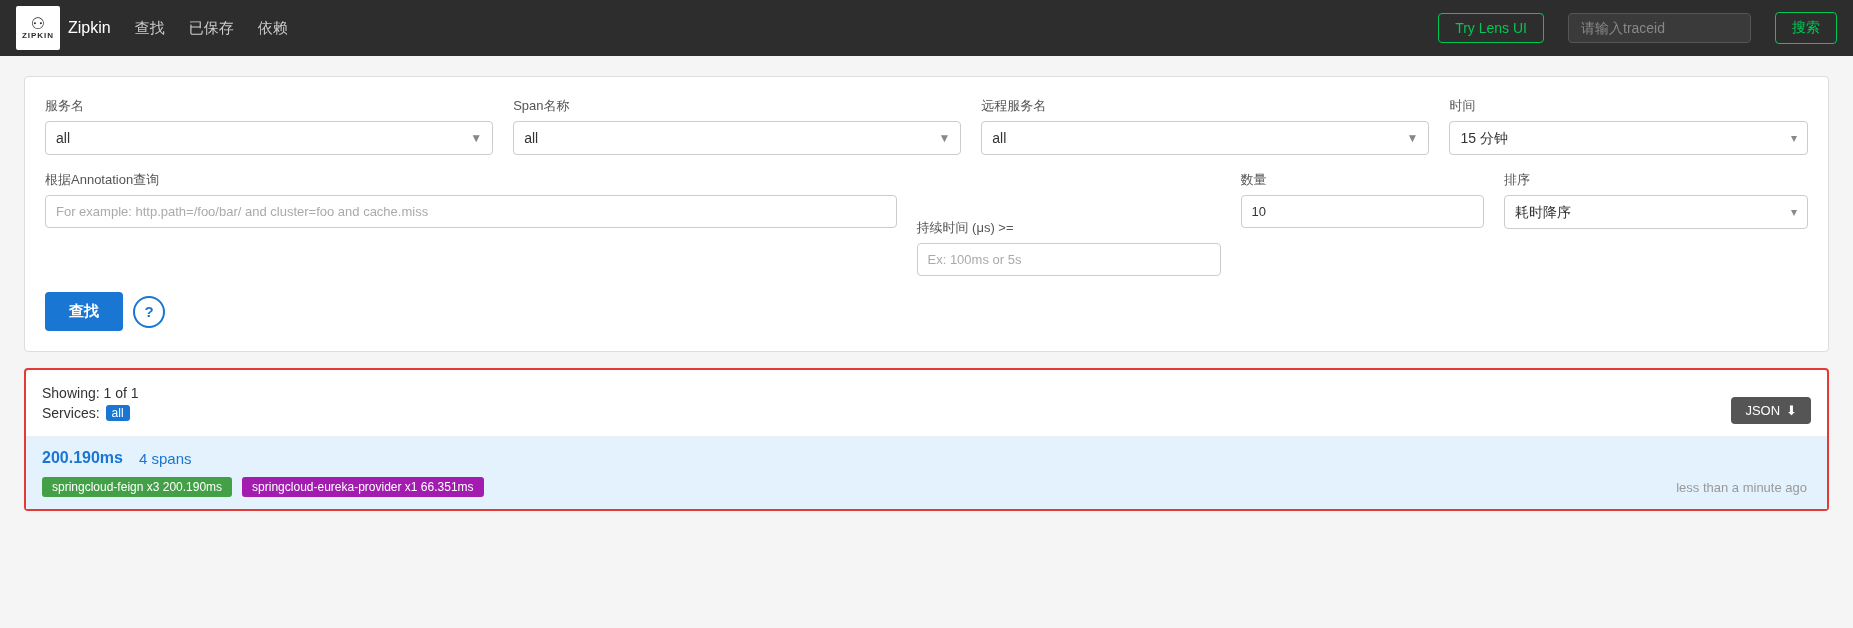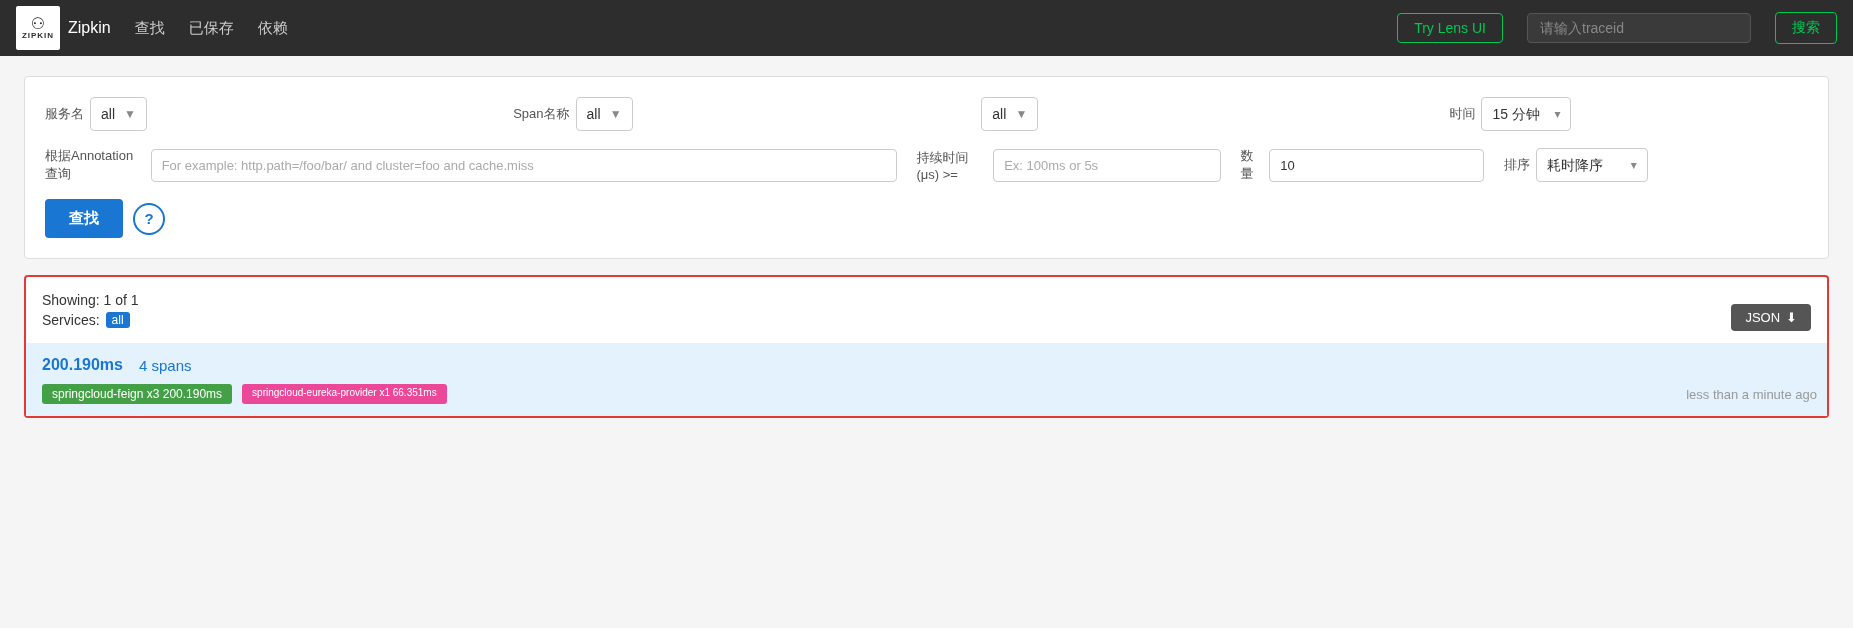--- a/index.html
+++ b/index.html
@@ -62,21 +62,21 @@
       font-size: 14px;
       cursor: pointer;
     }
     .trace-input {
       background: #3a3a3a;
       border: 1px solid #555;
       color: #ccc;
       padding: 6px 12px;
       border-radius: 4px;
       font-size: 14px;
-      width: 224px;
+      width: 183px;
       outline: none;
     }
     .trace-input::placeholder { color: #888; }
     .search-btn {
       border: 1.5px solid #00c853;
       color: #00c853;
       background: transparent;
       padding: 6px 16px;
       border-radius: 4px;
       font-size: 14px;
@@ -95,30 +95,29 @@
       border-radius: 4px;
       padding: 20px;
     }
     .form-row {
       display: flex;
       gap: 20px;
       margin-bottom: 16px;
     }
     .form-group {
       display: flex;
-      flex-direction: row;
+      flex-direction: column;
       gap: 6px;
-      align-items: center;
     }
     .form-group.service-name { flex: 2.5; }
     .form-group.span-name { flex: 2.5; }
     .form-group.remote-service { flex: 2.5; }
     .form-group.time { flex: 2; }
     .form-group.annotation { flex: 7; }
-    .form-group.duration { flex: 2.5; }
+    .form-group.duration { flex: 2.5; margin-top: 48px; }
     .form-group.count { flex: 2; }
     .form-group.sort { flex: 2.5; }
 
     .form-label {
       color: #555;
       font-size: 13px;
     }
     .form-select-wrapper {
       position: relative;
       border: 1px solid #ccc;
@@ -234,21 +233,21 @@
       cursor: pointer;
       display: flex;
       align-items: center;
       gap: 6px;
       margin-top: 15px;
     }
 
     
     .trace-result {
       background: #e3f2fd;
-      padding: 12px 10px 0 16px;
+      padding: 12px 20px 0 16px;
     }
     .trace-header {
       display: flex;
       align-items: center;
       gap: 16px;
       margin-bottom: 10px;
     }
     .trace-duration {
       color: #1976d2;
       font-size: 16px;
@@ -269,25 +268,25 @@
       gap: 10px;
     }
     .service-tag-green {
       background: #43a047;
       color: white;
       padding: 3px 10px;
       border-radius: 3px;
       font-size: 12px;
     }
     .service-tag-teal {
-      background: #ec4899;
+      background: #a21caf;
       color: white;
       padding: 3px 10px;
       border-radius: 3px;
-      font-size: 10px;
+      font-size: 12px;
     }
     .time-ago {
       color: #999;
       font-size: 13px;
     }
   </style>
 </head>
 <body>
 
 <nav class="topnav">
@@ -324,20 +323,21 @@
       <div class="form-group span-name">
         <label class="form-label">Span名称</label>
         <div class="form-select-wrapper">
           <select class="form-select">
             <option>all</option>
           </select>
           <span class="select-arrow">▼</span>
         </div>
       </div>
       <div class="form-group remote-service">
+        <label class="form-label">远程服务名</label>
         <div class="form-select-wrapper">
           <select class="form-select">
             <option>all</option>
           </select>
           <span class="select-arrow">▼</span>
         </div>
       </div>
       <div class="form-group time">
         <label class="form-label">时间</label>
         <div class="form-select-wrapper">

